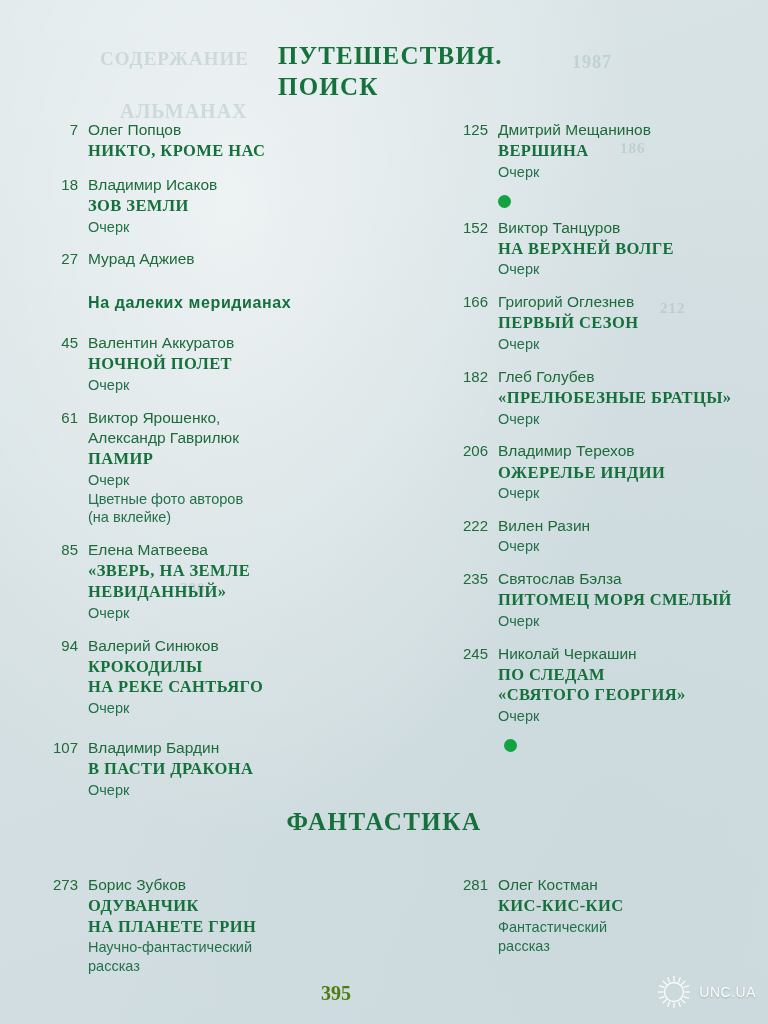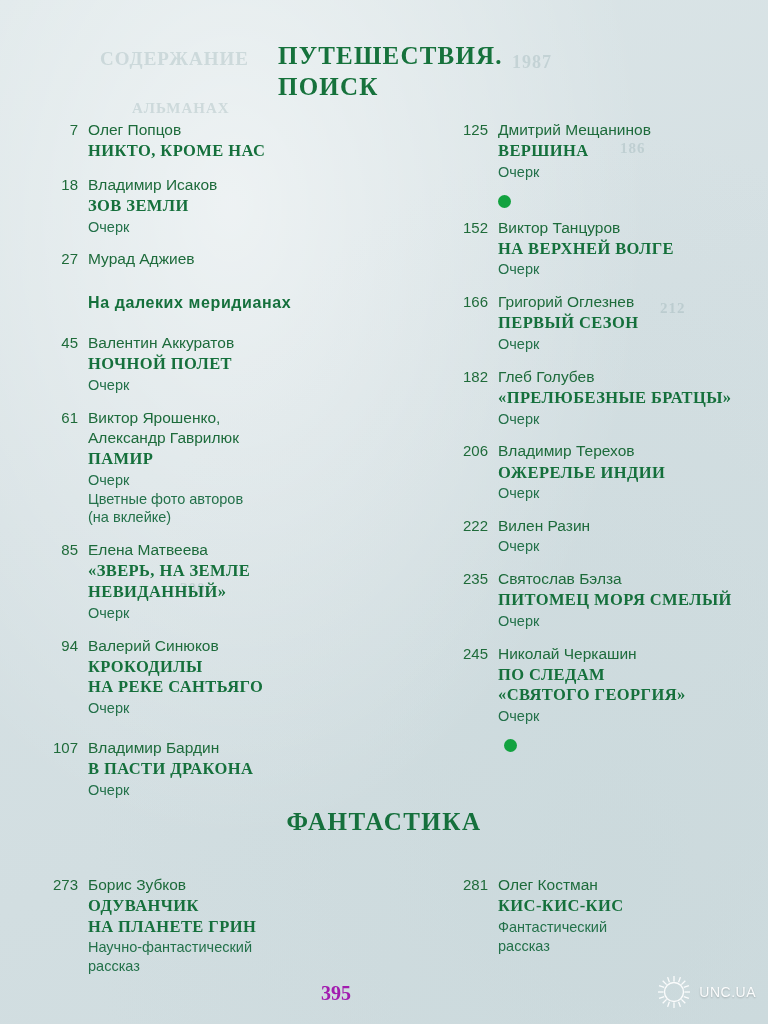--- a/index.html
+++ b/index.html
@@ -147,21 +147,21 @@
   .bottom-left { position: absolute; left: 34px; width: 350px; }
   .bottom-right { position: absolute; left: 444px; width: 310px; }
   .folio {
     position: absolute;
     top: 982px;
     left: 0;
     width: 672px;
     text-align: center;
     font-size: 20px;
     font-weight: bold;
-    color: #a21caf;
+    color: #4d7c0f;
     font-family: "Liberation Serif", serif;
   }
   
   .watermark {
     position: absolute;
     right: 12px;
     bottom: 14px;
     display: flex;
     align-items: center;
     gap: 7px;
@@ -179,22 +179,22 @@
     letter-spacing: 0.5px;
     text-shadow: 0 1px 2px rgba(0,0,0,0.25);
   }
 </style>
 </head>
 <body>
 
 <div class="paper"></div>
 
 <div class="ghost" style="left:100px; top:48px; font-size:19px;">СОДЕРЖАНИЕ</div>
-<div class="ghost" style="left:512px; top:52px; font-size:18px;">1987</div>
-<div class="ghost" style="left:132px; top:100px; font-size:15px;">АЛЬМАНАХ</div>
+<div class="ghost" style="left:572px; top:52px; font-size:18px;">1987</div>
+<div class="ghost" style="left:120px; top:100px; font-size:20px;">АЛЬМАНАХ</div>
 <div class="ghost" style="left:620px; top:140px; font-size:15px;">186</div>
 <div class="ghost" style="left:660px; top:300px; font-size:15px;">212</div>
 <div class="ghost" style="left:180px; top:580px; font-size:15px;">300</div>
 
 <div class="page">
 
   <div class="title-main">
     <span>ПУТЕШЕСТВИЯ.</span>
     <span class="l2">ПОИСК</span>
   </div>

